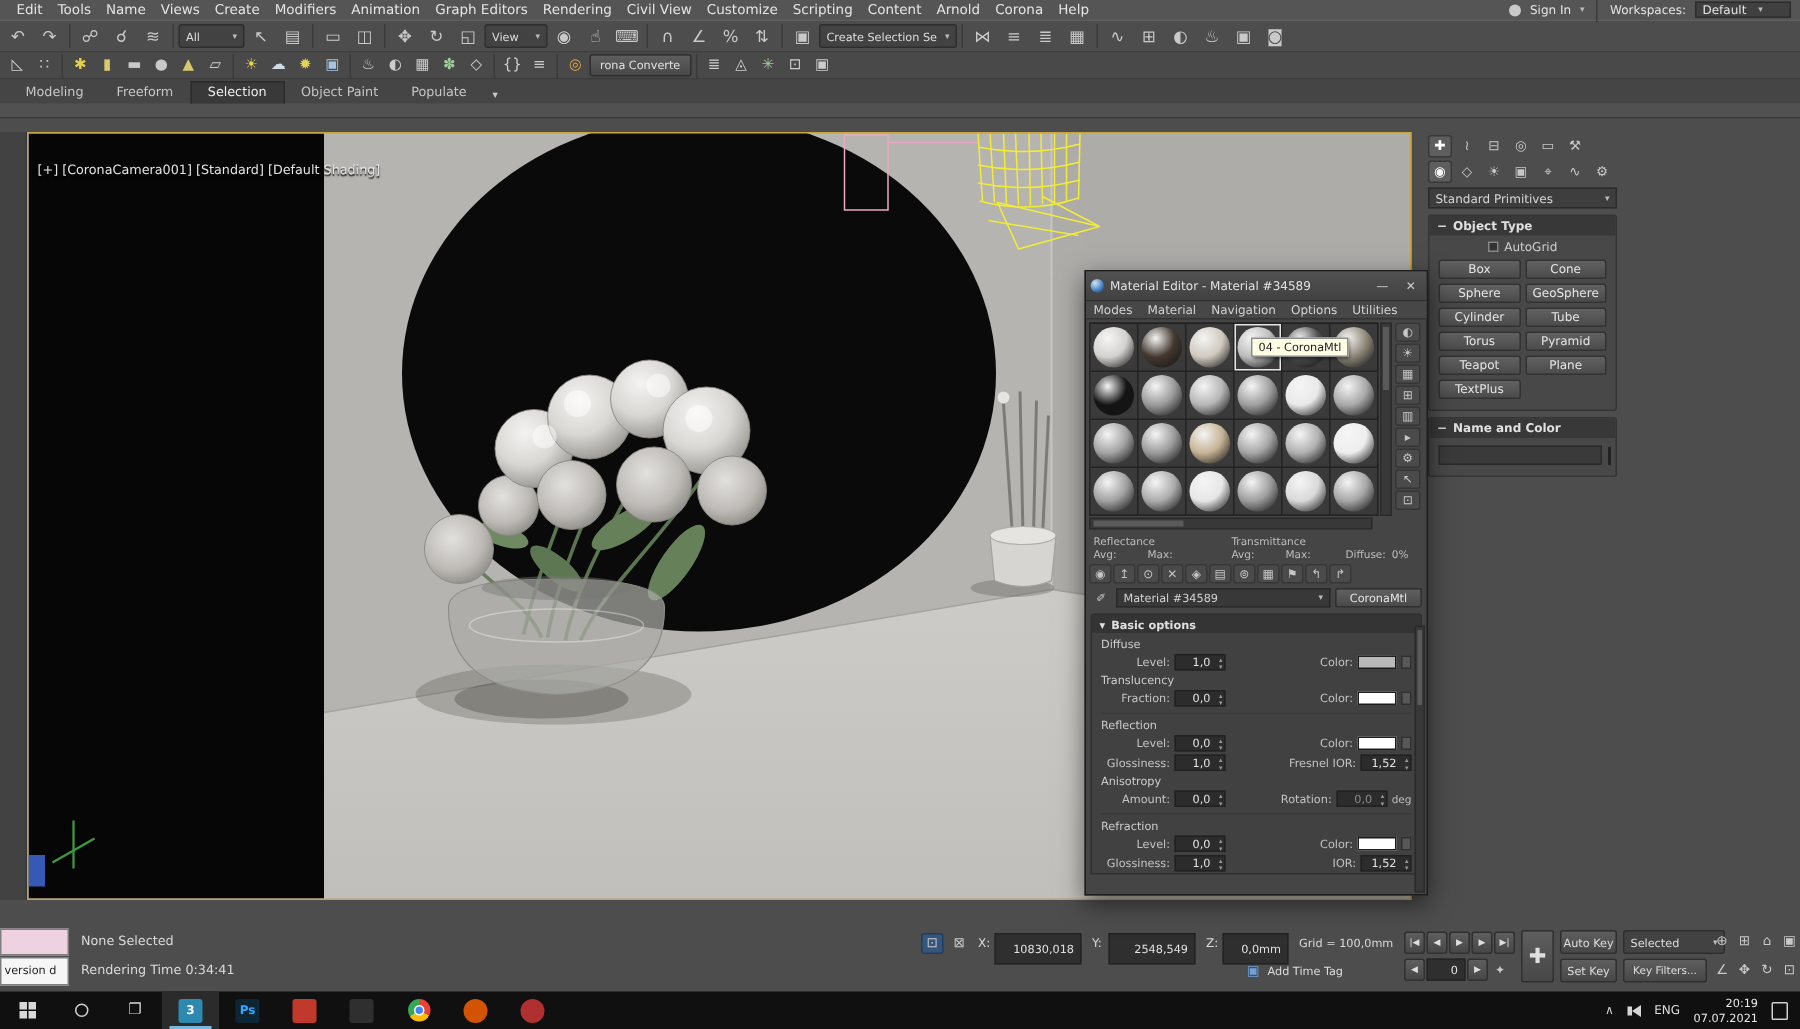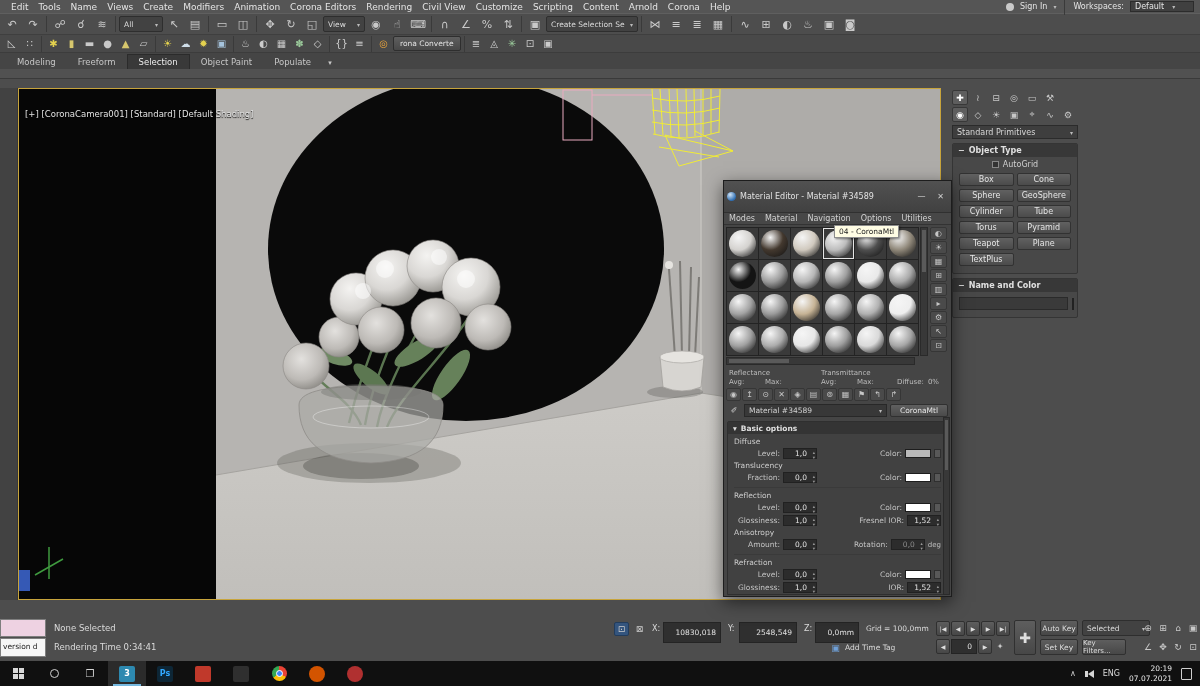--- a/index.html
+++ b/index.html
@@ -83,21 +83,21 @@
   .chrome::after{content:"";position:absolute;inset:4px;border-radius:50%;background:#4285f4;border:1.5px solid #fff;}
   .tray{margin-left:auto;display:flex;align-items:center;gap:9px;padding-right:8px;}
   .spk{display:flex;align-items:center;}
   .spk-tri{width:0;height:0;border-top:4px solid transparent;border-bottom:4px solid transparent;border-right:6px solid #d5d5d5;}
   .spk-box{width:3px;height:6px;background:#d5d5d5;}
   .clock{text-align:right;font-size:7.5px;line-height:1.25;color:#e8e8e8;}
   .notif{width:11px;height:12px;border:1px solid #cfcfcf;border-radius:1px;}
 
   
   .me{position:absolute;left:723px;top:180px;width:229px;height:417px;background:#454545;border:1px solid #1d1d1d;box-shadow:0 5px 16px rgba(0,0,0,.55);z-index:10;font-size:8px;color:#d2d2d2;}
-  .me-title{height:32px;background:linear-gradient(#515151,#414141);display:flex;align-items:center;gap:4px;padding:0 3px;border-bottom:1px solid #303030;}
+  .me-title{height:20px;background:linear-gradient(#515151,#414141);display:flex;align-items:center;gap:4px;padding:0 3px;border-bottom:1px solid #303030;}
   .me-ball{width:9px;height:9px;border-radius:50%;background:radial-gradient(circle at 35% 30%,#cfe4f7,#2d6db2 70%);}
   .me-title .t{font-size:8px;color:#e2e2e2;flex:1;white-space:nowrap;overflow:hidden;}
   .me-wbtn{width:15px;height:12px;display:flex;align-items:center;justify-content:center;font-size:8px;color:#cfcfcf;}
   .me-menus{height:12px;display:flex;align-items:center;background:#474747;border-bottom:1px solid #333;}
   .me-menus span{padding:0 5px;font-size:8px;}
   .me-body{display:flex;margin:2px 2px 0;}
   .me-grid{width:193px;display:grid;grid-template-columns:repeat(6,1fr);gap:1px;background:#232323;border:1px solid #232323;}
   .sw{height:31px;background:#3a3a3a;position:relative;}
   .sw::before{content:"";position:absolute;inset:2px;border-radius:50%;background:radial-gradient(circle at 35% 28%,rgba(255,255,255,.95),var(--c) 48%,#141414 96%);}
   .sw.selected{outline:1px solid #e5e5e5;outline-offset:-1px;}
@@ -142,21 +142,21 @@
 
   <div class="menubar">
     <span id="menu-items" style="display:flex;align-items:center;">
         <span class="menu-item">Edit</span>
         <span class="menu-item">Tools</span>
         <span class="menu-item">Name</span>
         <span class="menu-item">Views</span>
         <span class="menu-item">Create</span>
         <span class="menu-item">Modifiers</span>
         <span class="menu-item">Animation</span>
-        <span class="menu-item">Corona Editors</span>
+        <span class="menu-item">Graph Editors</span>
         <span class="menu-item">Rendering</span>
         <span class="menu-item">Civil View</span>
         <span class="menu-item">Customize</span>
         <span class="menu-item">Scripting</span>
         <span class="menu-item">Content</span>
         <span class="menu-item">Arnold</span>
         <span class="menu-item">Corona</span>
         <span class="menu-item">Help</span>
       </span>
     <span class="mb-right">
@@ -481,21 +481,21 @@
     </div>
 
     <div class="sb sbtn" style="left:1014px;top:4px;width:22px;height:35px;font-size:14px;">✚</div>
 
     <div class="sb sbtn" style="left:1040px;top:4px;width:38px;height:16px;font-size:7.5px;">Auto Key</div>
     <div class="sb sbtn" style="left:1040px;top:23px;width:38px;height:16px;font-size:7.5px;">Set Key</div>
     <div class="sb tdrop" style="left:1082px;top:4px;width:68px;height:16px;position:absolute;">
       <span>Selected</span>
       <span class="caret">▾</span>
     </div>
-    <div class="sb sbtn" style="left:1082px;top:23px;width:44px;height:16px;font-size:7px;">Key Filters...</div>
+    <div class="sb sbtn" style="left:1082px;top:23px;width:56px;height:16px;font-size:7px;">Key Filters...</div>
 
     <div class="sb navgrid" style="left:1141px;top:3px;" id="nav-icons">
         <span class="sicon">⊕</span>
         <span class="sicon">⊞</span>
         <span class="sicon">⌂</span>
         <span class="sicon">▣</span>
         <span class="sicon">∠</span>
         <span class="sicon">✥</span>
         <span class="sicon">↻</span>
         <span class="sicon">⊡</span>

